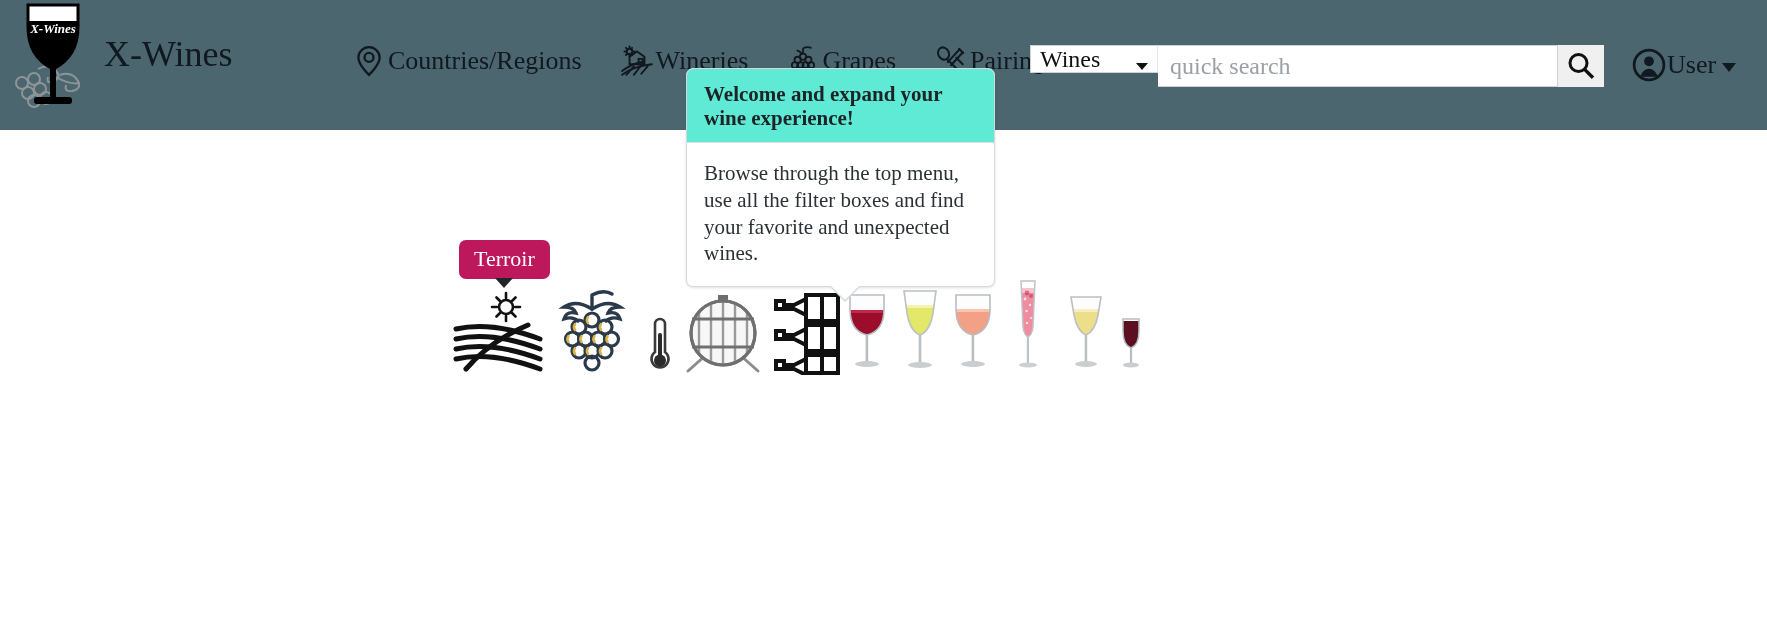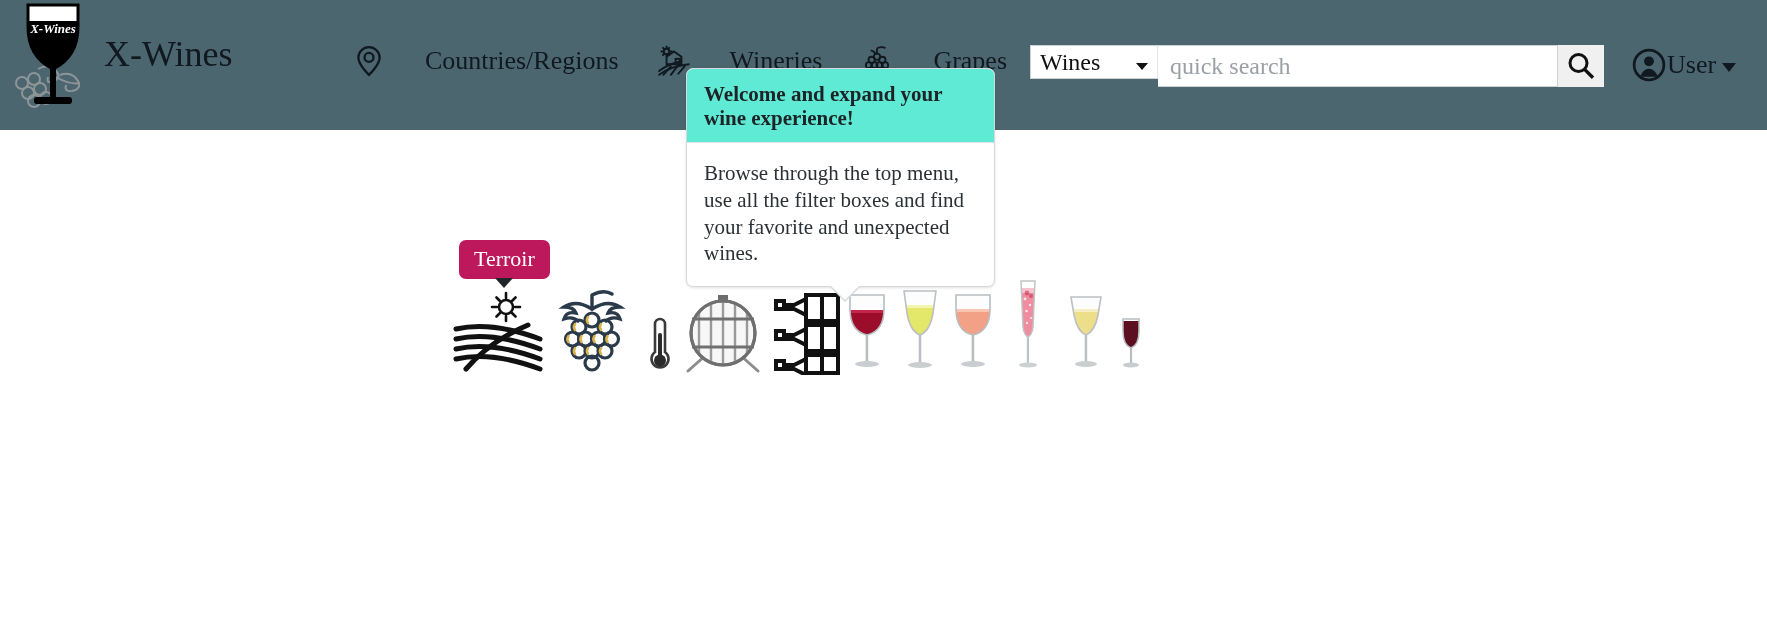--- a/index.html
+++ b/index.html
@@ -70,21 +70,20 @@
   }
   .nav-item {
     display: flex;
     align-items: center;
     color: #101820;
     font-size: 26px;
     margin-right: 38px;
     cursor: pointer;
     white-space: nowrap;
     text-decoration: none;
-    gap: 37px;
   }
   .nav-item .nav-ico {
     width: 34px;
     height: 34px;
     margin-right: 2px;
     flex: none;
     display: block;
   }
 
   
@@ -96,21 +95,21 @@
     align-items: stretch;
     height: 42px;
   }
   .sel-wrap {
     position: relative;
     width: 128px;
     height: 42px;
   }
   .cat-select {
     width: 128px;
-    height: 34px;
+    height: 28px;
     font-family: "Liberation Serif", "DejaVu Serif", serif;
     font-size: 24px;
     color: #111;
     border: 1px solid #cdd2d6;
     border-right: 1px solid #e2e6e9;
     background: #ffffff;
     padding: 0 26px 0 9px;
     box-sizing: border-box;
     -webkit-appearance: none;
     appearance: none;

